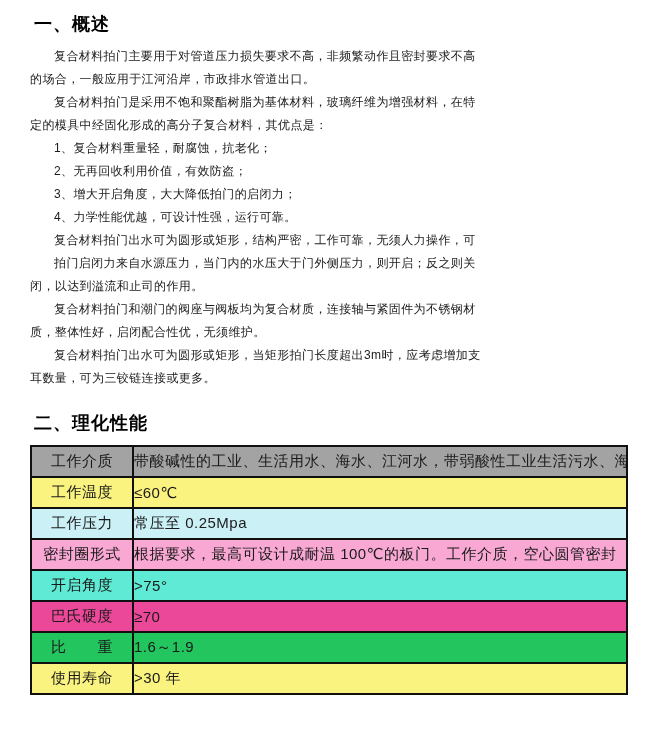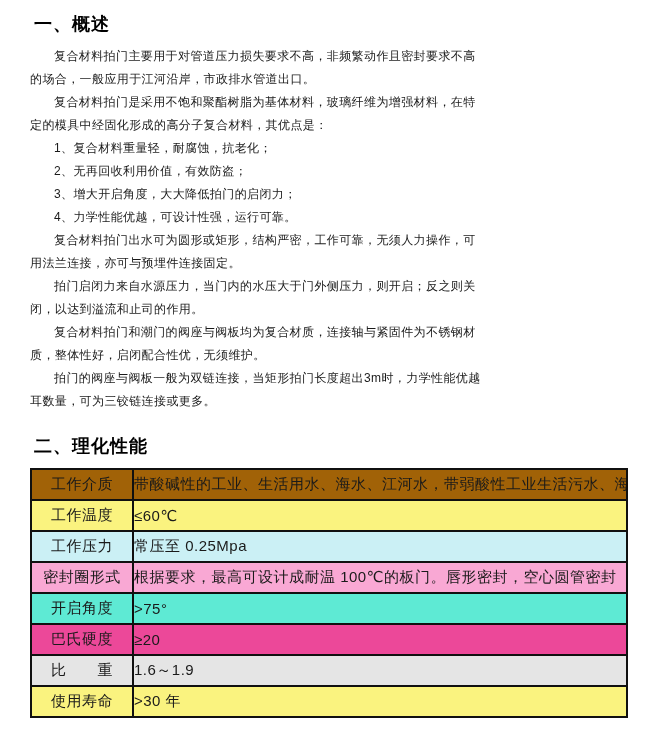--- a/index.html
+++ b/index.html
@@ -93,65 +93,64 @@
       <div class="line">2、无再回收利用价值，有效防盗；</div>
     </div>
     <div class="para">
       <div class="line">3、增大开启角度，大大降低拍门的启闭力；</div>
     </div>
     <div class="para">
       <div class="line">4、力学性能优越，可设计性强，运行可靠。</div>
     </div>
     <div class="para">
       <div class="line">复合材料拍门出水可为圆形或矩形，结构严密，工作可靠，无须人力操作，可</div>
-      <div class="line">用法兰连接，亦可与预埋件连接固定。</div>
     </div>
     <div class="para">
       <div class="line">拍门启闭力来自水源压力，当门内的水压大于门外侧压力，则开启；反之则关</div>
       <div class="line">闭，以达到溢流和止司的作用。</div>
     </div>
     <div class="para">
       <div class="line">复合材料拍门和潮门的阀座与阀板均为复合材质，连接轴与紧固件为不锈钢材</div>
       <div class="line">质，整体性好，启闭配合性优，无须维护。</div>
     </div>
     <div class="para">
-      <div class="line">拍门的阀座与阀板一般为双链连接，当矩形拍门长度超出3m时，力学性能优越</div>
+      <div class="line">复合材料拍门出水可为圆形或矩形，当矩形拍门长度超出3m时，应考虑增加支</div>
       <div class="line">耳数量，可为三铰链连接或更多。</div>
     </div>
   </div>
 
   <h1 class="sec-heading sec2-heading">二、理化性能</h1>
 
   <table class="props">
     <tbody>
-      <tr style="background-color: #a16207;">
+      <tr style="background-color: #a3a3a3;">
         <td class="prop-label">工作介质</td>
         <td class="prop-value">带酸碱性的工业、生活用水、海水、江河水，带弱酸性工业生活污水、海水</td>
       </tr>
       <tr style="background-color: rgb(250, 243, 127);">
         <td class="prop-label">工作温度</td>
         <td class="prop-value">≤60℃</td>
       </tr>
       <tr style="background-color: rgb(203, 240, 245);">
         <td class="prop-label">工作压力</td>
         <td class="prop-value">常压至 0.25Mpa</td>
       </tr>
       <tr style="background-color: #f9a8d4;">
         <td class="prop-label">密封圈形式</td>
-        <td class="prop-value">根据要求，最高可设计成耐温 100℃的板门。唇形密封，空心圆管密封</td>
+        <td class="prop-value">根据要求，最高可设计成耐温 100℃的板门。工作介质，空心圆管密封</td>
       </tr>
       <tr style="background-color: #5eead4;">
         <td class="prop-label">开启角度</td>
         <td class="prop-value">&gt;75°</td>
       </tr>
       <tr style="background-color: #ec4899;">
         <td class="prop-label">巴氏硬度</td>
-        <td class="prop-value">≥20</td>
+        <td class="prop-value">≥70</td>
       </tr>
-      <tr style="background-color: #e5e5e5; margin-left: 29px;">
+      <tr style="background-color: #22c55e; margin-left: 29px;">
         <td class="prop-label">比　　重</td>
         <td class="prop-value">1.6～1.9</td>
       </tr>
       <tr style="background-color: rgb(250, 243, 127);">
         <td class="prop-label">使用寿命</td>
         <td class="prop-value">&gt;30 年</td>
       </tr>
     </tbody>
   </table>
 

